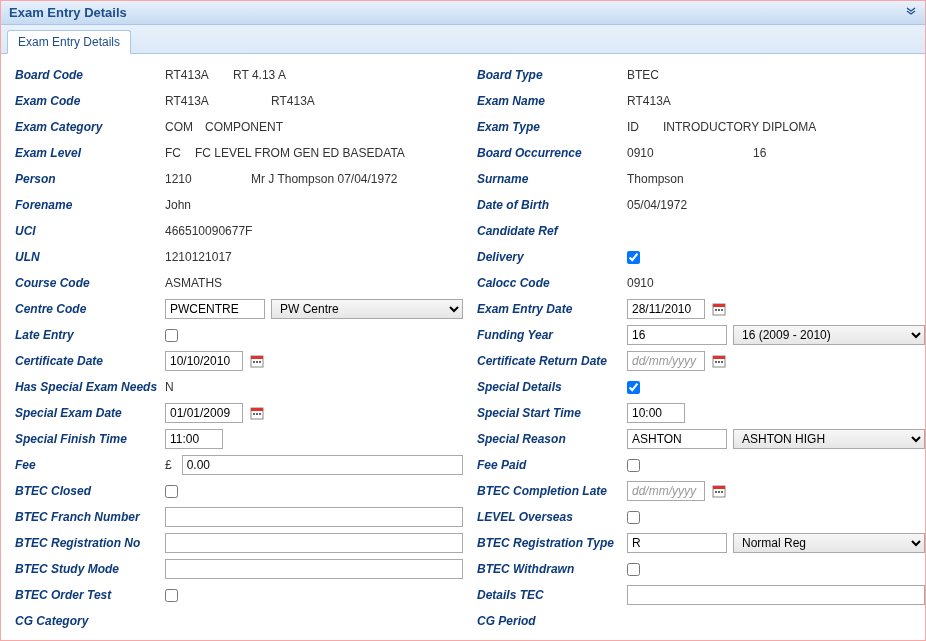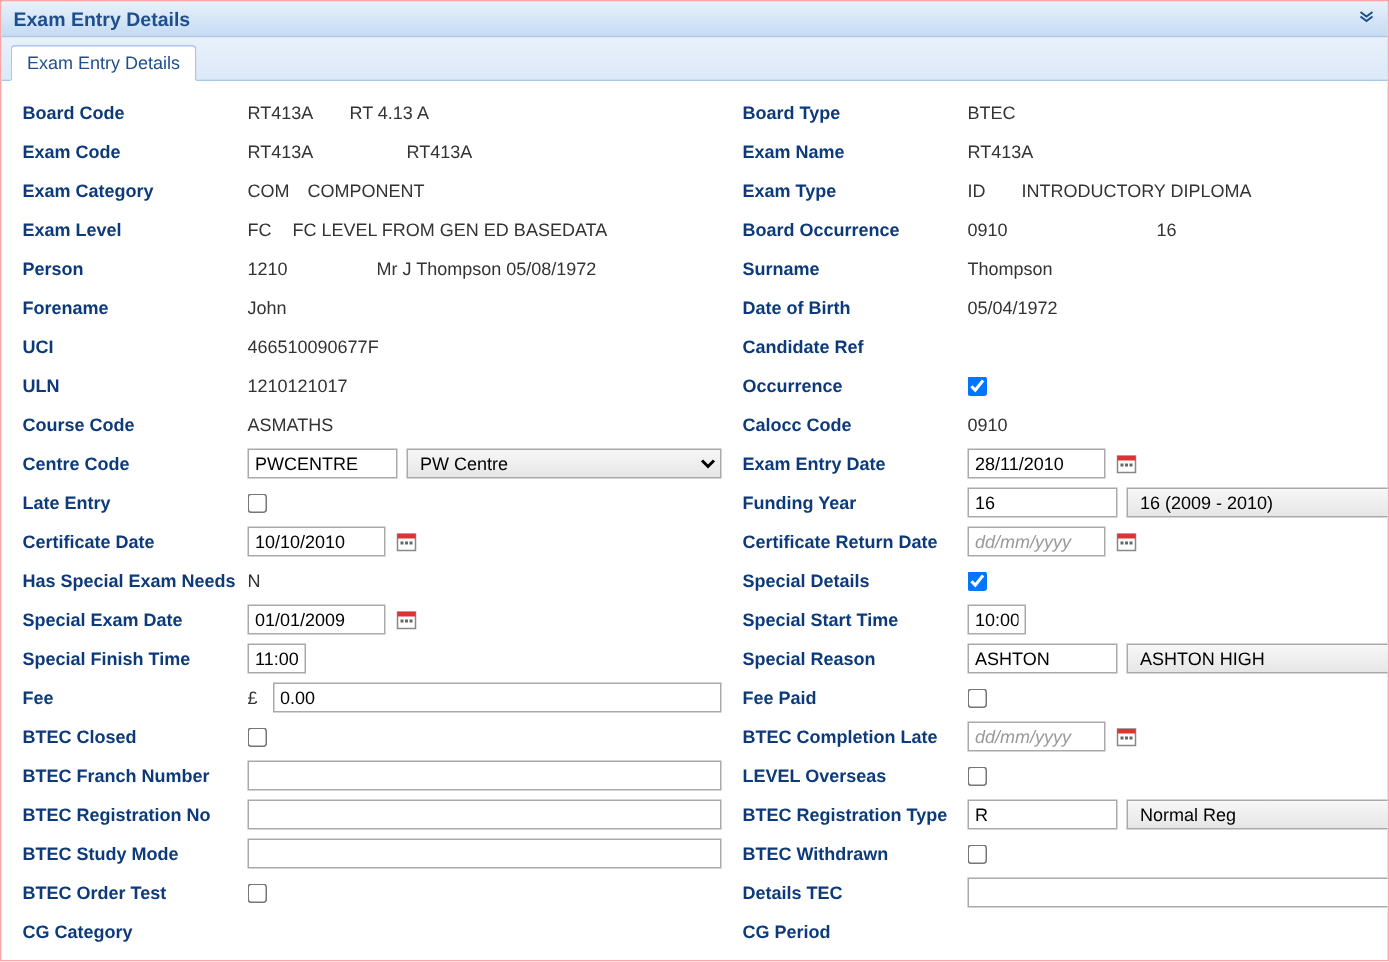--- a/index.html
+++ b/index.html
@@ -68,20 +68,21 @@
     display: flex;
     align-items: center;
     min-height: 22px;
   }
   .label {
     width: 150px;
     color: #0d3a7a;
     font-weight: 600;
     font-size: 12px;
     flex-shrink: 0;
+    font-style: italic;
   }
   .value {
     color: #333;
     font-size: 12px;
   }
   .value-group {
     display: flex;
     gap: 6px;
     align-items: center;
     flex: 1;
@@ -100,24 +101,24 @@
   }
   select {
     background: linear-gradient(to bottom, #f7f7f7, #e6e6e6);
     height: 20px;
   }
   input[type="checkbox"] {
     margin: 0;
     width: 13px;
     height: 13px;
   }
-  .w60 { width: 39px; text-align: center; }
+  .w60 { width: 58px; }
   .w70 { width: 100px; }
-  .w80 { width: 92px; }
-  .w220 { width: 210px; }
+  .w80 { width: 78px; }
+  .w220 { width: 192px; }
   .wflex { flex: 1; min-width: 60px; }
   .cal-icon {
     display: inline-flex;
     width: 16px;
     height: 16px;
     align-items: center;
     justify-content: center;
     cursor: pointer;
   }
   .cal-icon svg { width: 14px; height: 14px; }
@@ -195,21 +196,21 @@
       <span class="value-group">
         <span class="value" style="width:120px">0910</span>
         <span class="value">16</span>
       </span>
     </div>
 
     <div class="field">
       <span class="label">Person</span>
       <span class="value-group">
         <span class="value" style="width:80px">1210</span>
-        <span class="value">Mr J Thompson 05/08/1972</span>
+        <span class="value">Mr J Thompson 07/04/1972</span>
       </span>
     </div>
     <div class="field">
       <span class="label">Surname</span>
       <span class="value">Thompson</span>
     </div>
 
     <div class="field">
       <span class="label">Forename</span>
       <span class="value">John</span>
@@ -226,21 +227,21 @@
     <div class="field">
       <span class="label">Candidate Ref</span>
       <span class="value"></span>
     </div>
 
     <div class="field">
       <span class="label">ULN</span>
       <span class="value">1210121017</span>
     </div>
     <div class="field">
-      <span class="label">Occurrence</span>
+      <span class="label">Delivery</span>
       <input type="checkbox" checked="" style="">
     </div>
 
     <div class="field">
       <span class="label">Course Code</span>
       <span class="value">ASMATHS</span>
     </div>
     <div class="field">
       <span class="label">Calocc Code</span>
       <span class="value">0910</span>

